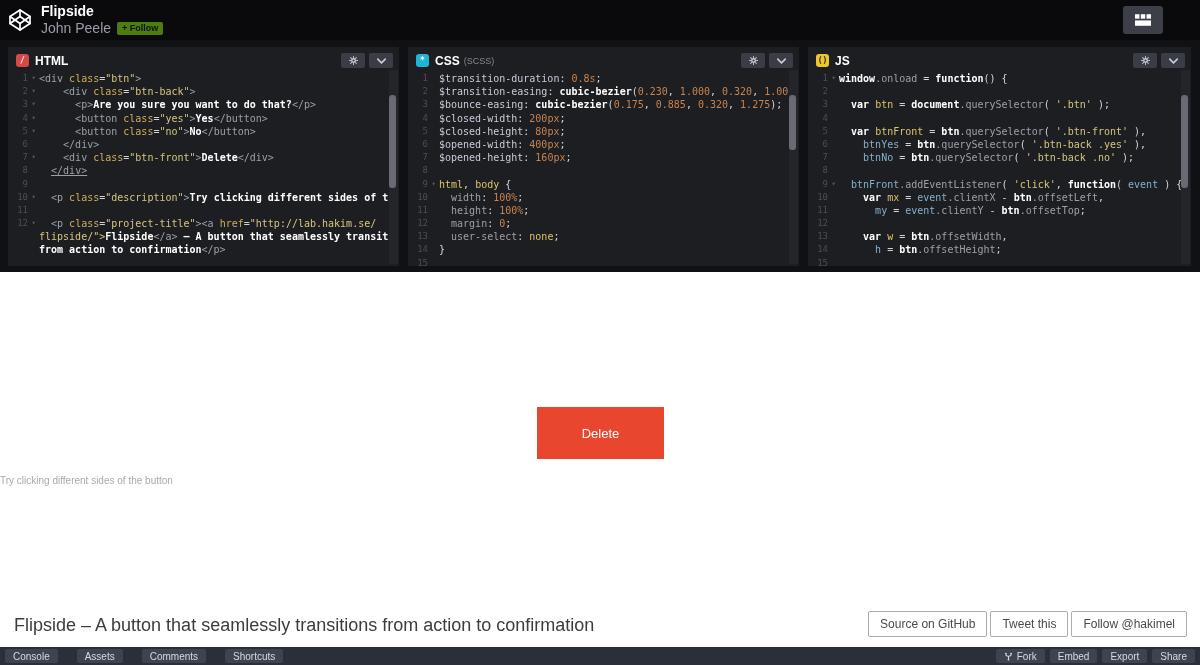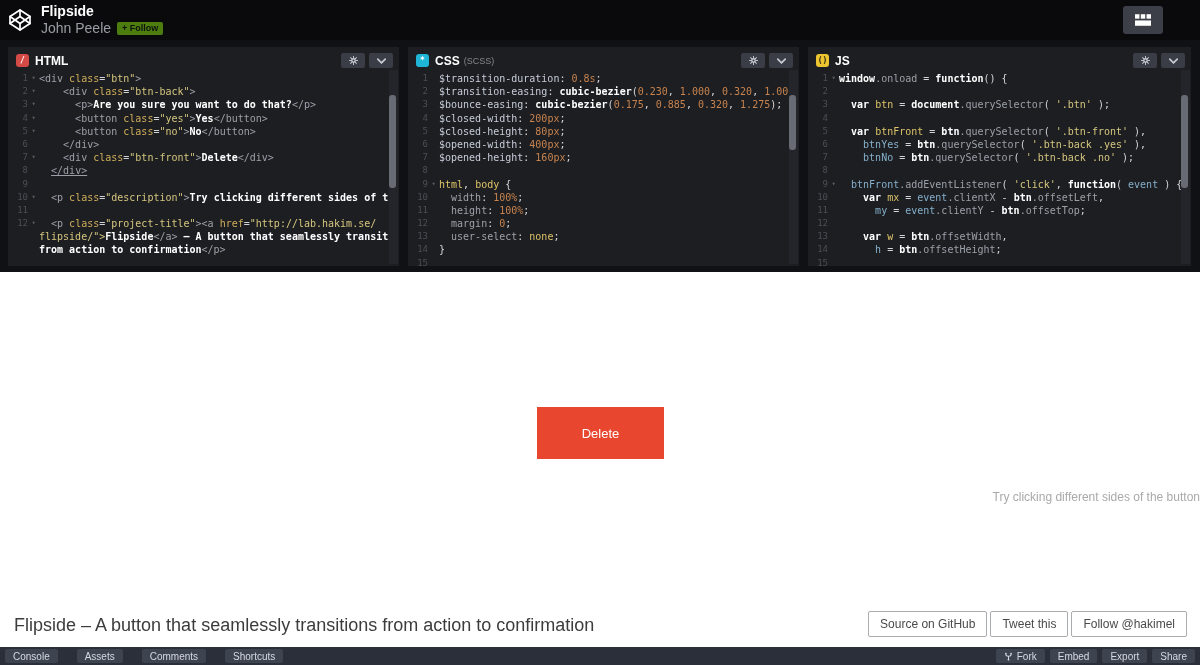--- a/index.html
+++ b/index.html
@@ -90,22 +90,22 @@
   .panel-js   .vthumb { top:25px; height:93px; }
 
   
   .preview { position:absolute; top:272px; left:0; width:1200px; height:375px; background:#ffffff; }
   .delete-btn {
     position:absolute; left:537px; top:135px; width:127px; height:52px;
     background:#e8462f; border:none; color:#ffffff; font-size:13px;
     font-family:"Liberation Sans",sans-serif; cursor:pointer;
   }
   .preview-desc {
-    position:absolute; top:218px; left:0; width:100%; text-align:right;
-    color:#a9a9a9; font-size:12px;
+    position:absolute; top:203px; left:0; width:100%; text-align:left;
+    color:#a9a9a9; font-size:10px;
   }
   .pen-footer-text { position:absolute; left:14px; top:343px; color:#3c3c3c; font-size:18px; }
   .pen-footer-btns { position:absolute; right:13px; top:339px; display:flex; gap:3px;border-radius:11px; }
   .fbtn {
     background:#ffffff; border:1px solid #aaadb0; border-radius:2px; color:#4a4a4a;
     font-size:12px; font-family:"Liberation Sans",sans-serif; padding:5px 11px; cursor:pointer;
   }
 
   
   .bottombar {

